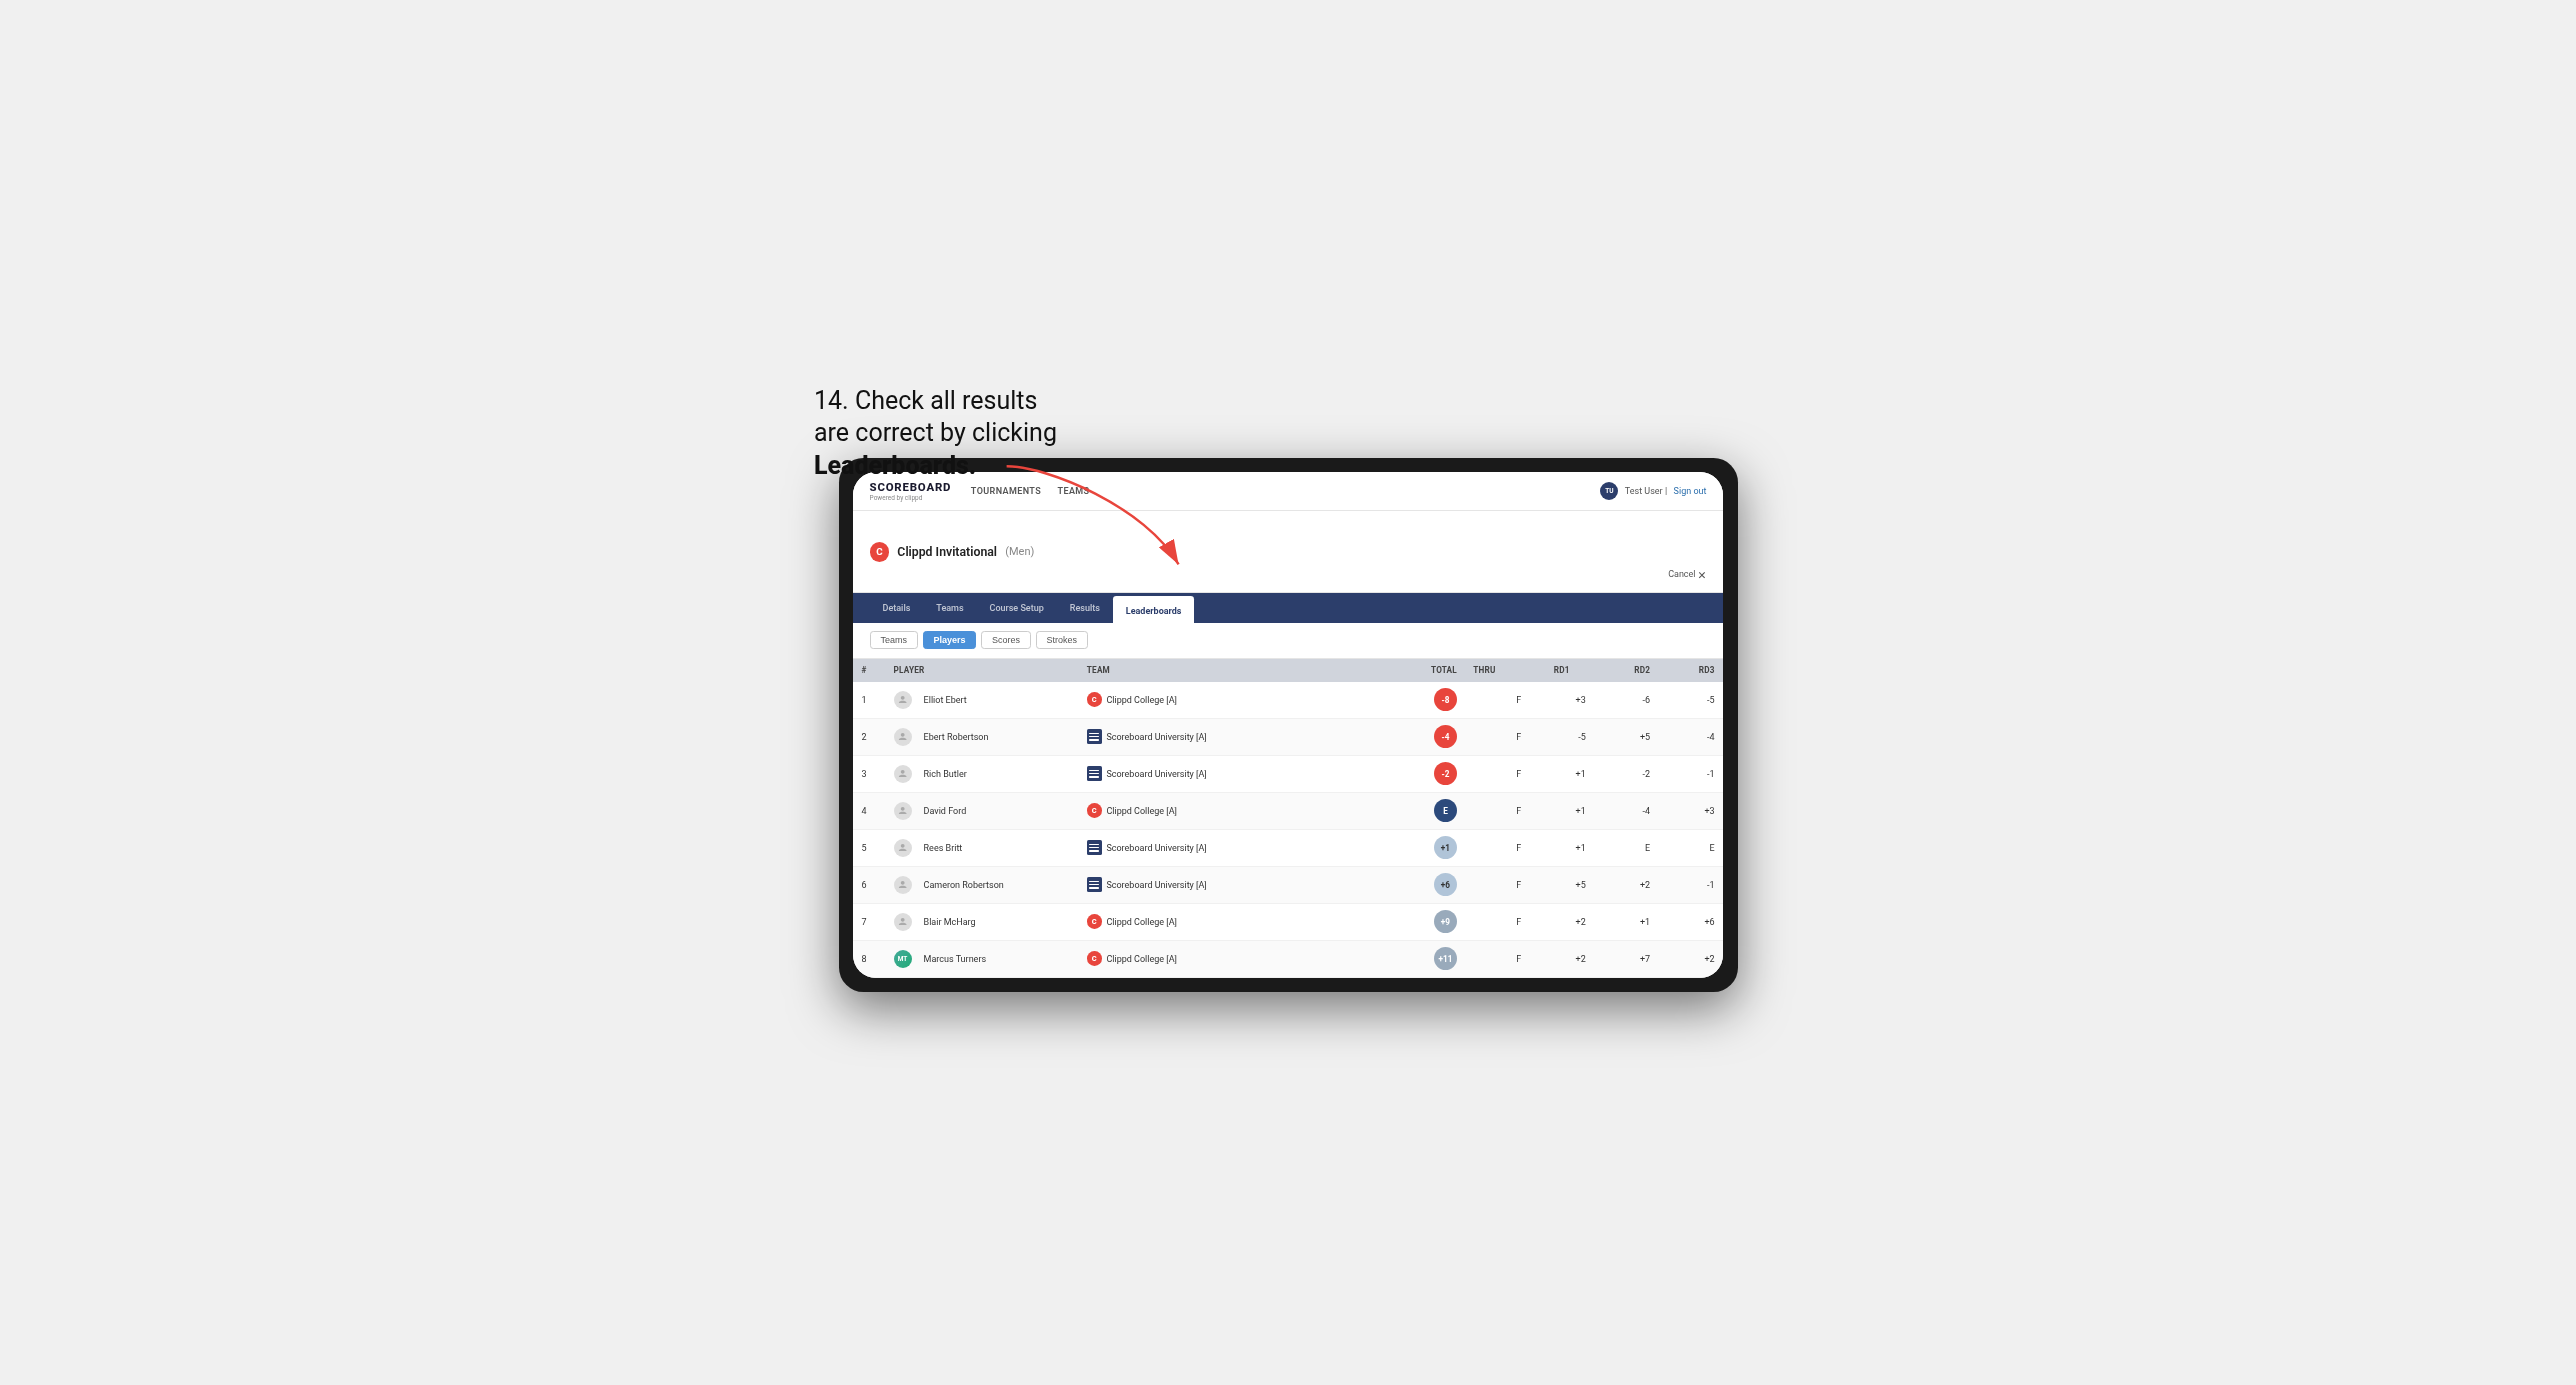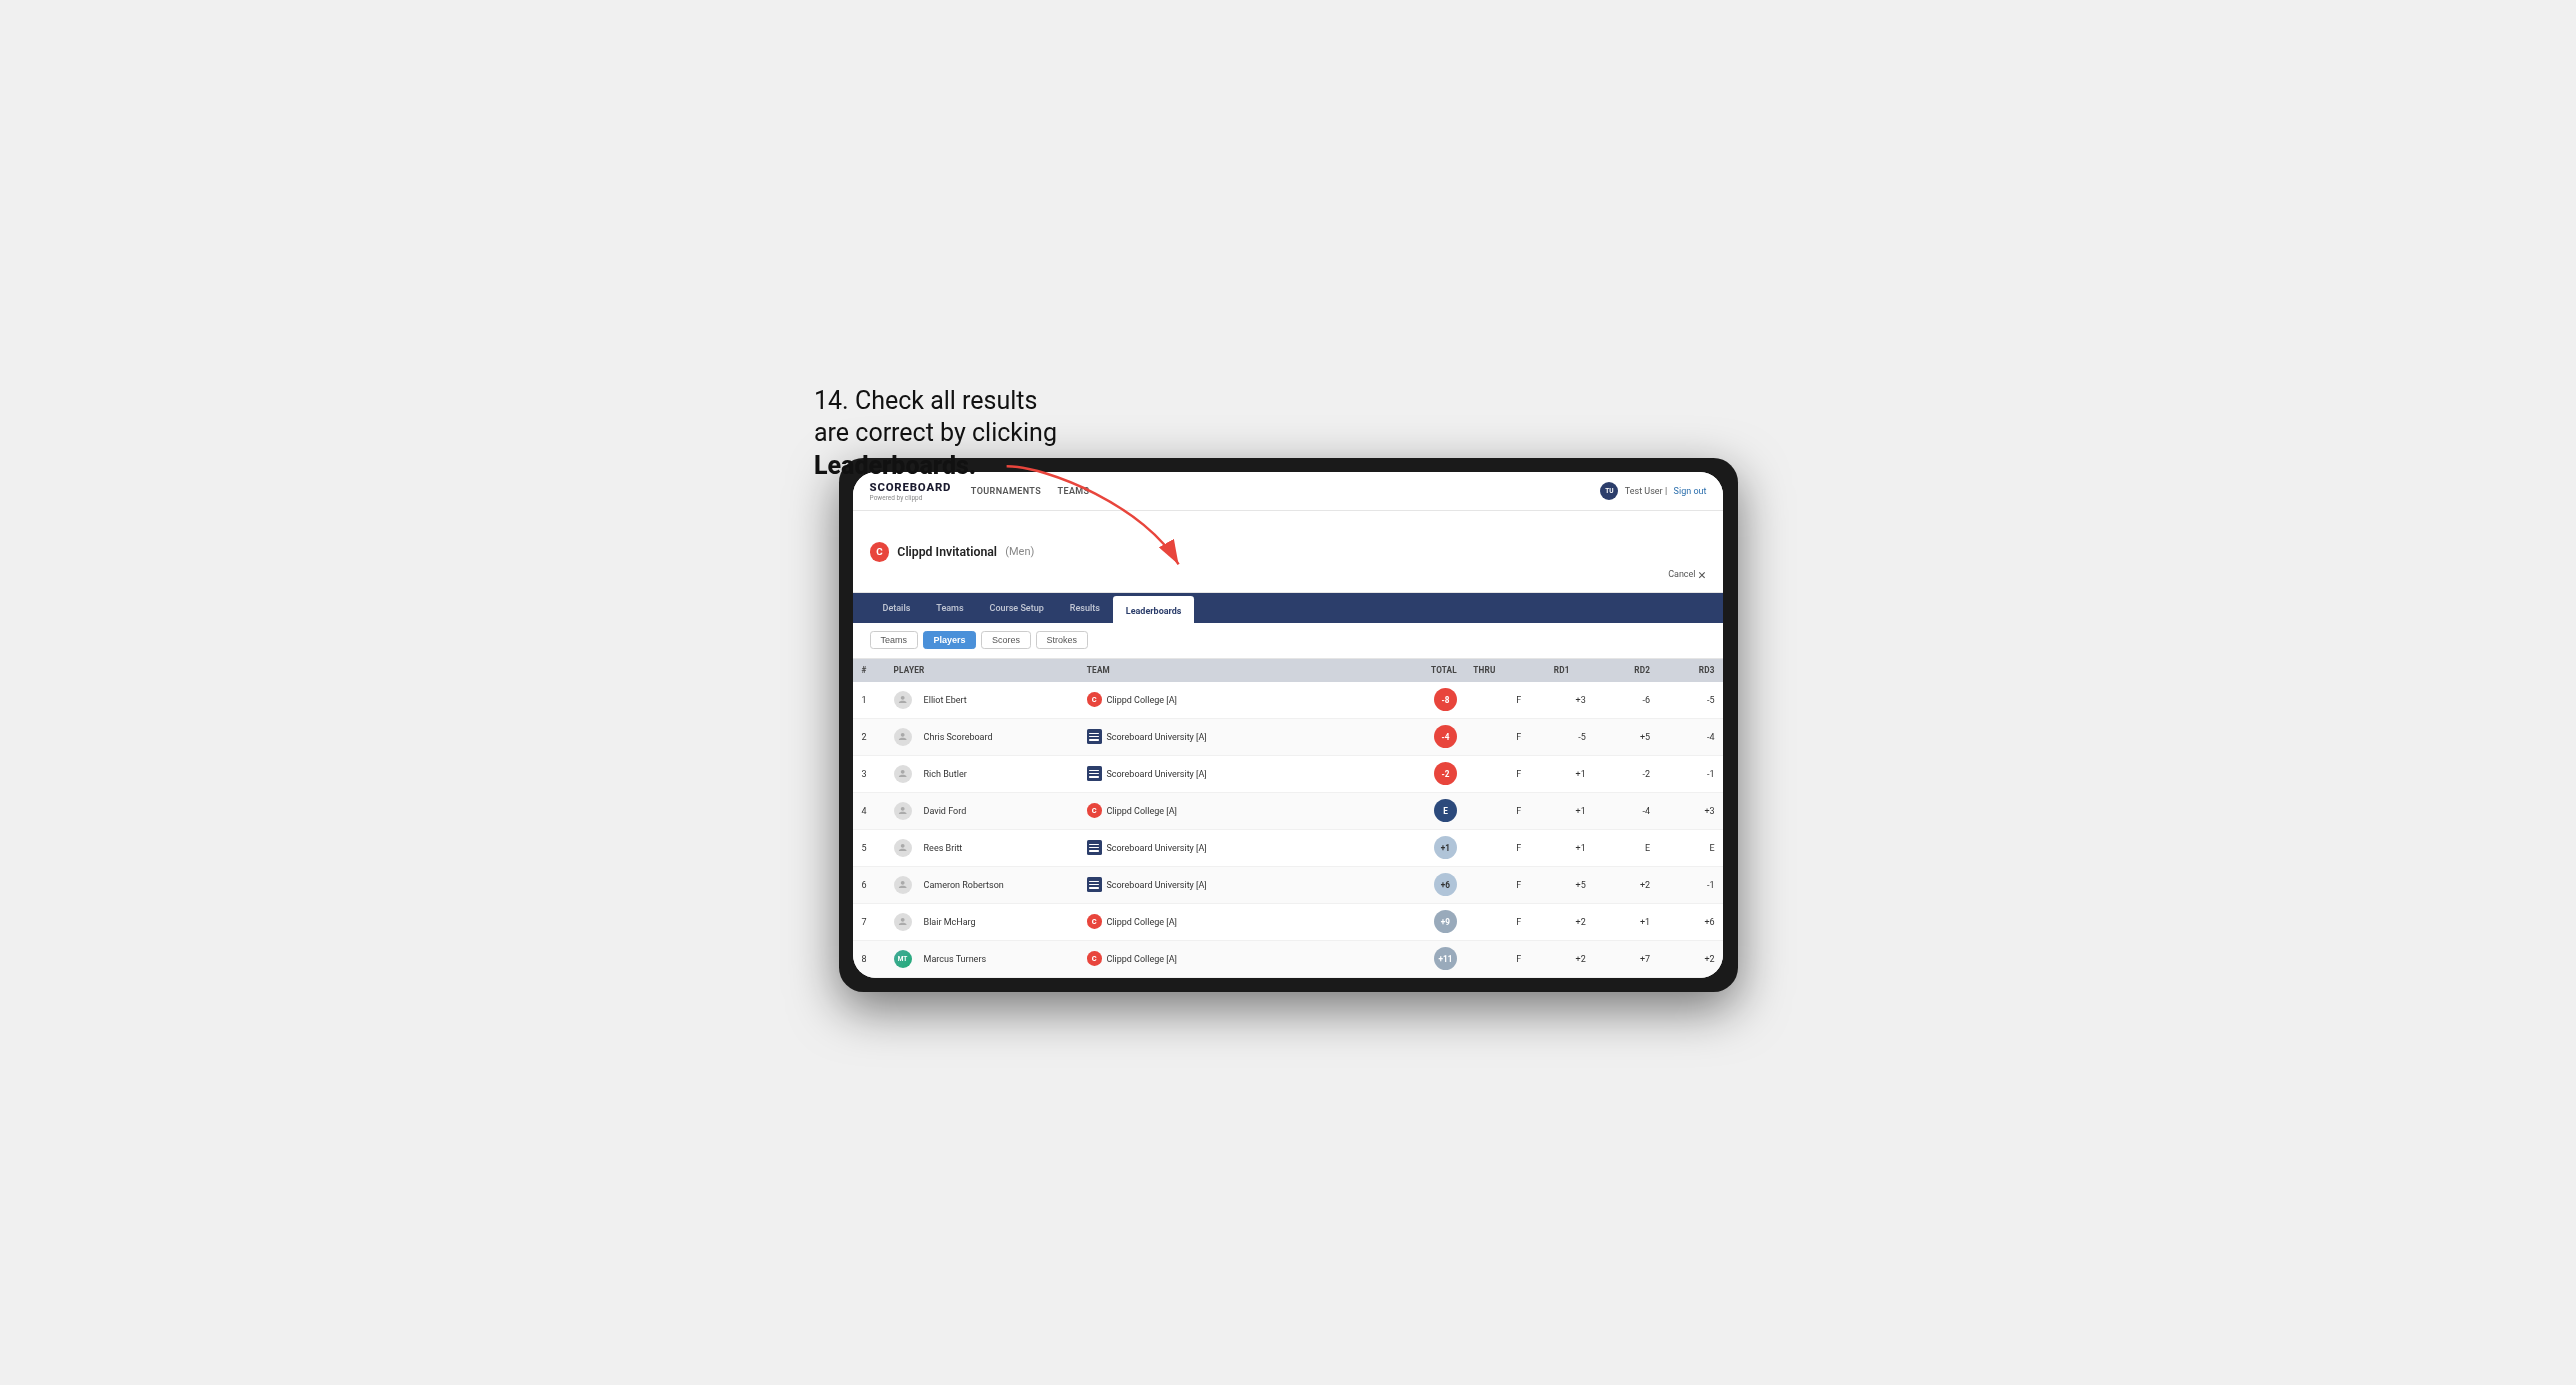--- a/index.html
+++ b/index.html
@@ -461,21 +461,21 @@
               </tr>
               <tr>
                 <td class="num-col">2</td>
                 <td>
                   <div class="player-cell">
                     <div class="player-avatar">
                       <svg viewBox="0 0 24 24">
                         <path d="M12 12c2.7 0 4-1.8 4-4s-1.3-4-4-4-4 1.8-4 4 1.3 4 4 4zm0 2c-3 0-8 1.3-8 4v1h16v-1c0-2.7-5-4-8-4z"></path>
                       </svg>
                     </div>
-                    <span>Chris Scoreboard</span>
+                    <span>Ebert Robertson</span>
                   </div>
                 </td>
                 <td>
                   <div class="team-cell">
                     <div class="team-icon-s">
                       <div class="team-icon-s-lines">
                         <span></span>
                         <span></span>
                         <span></span>
                       </div>

